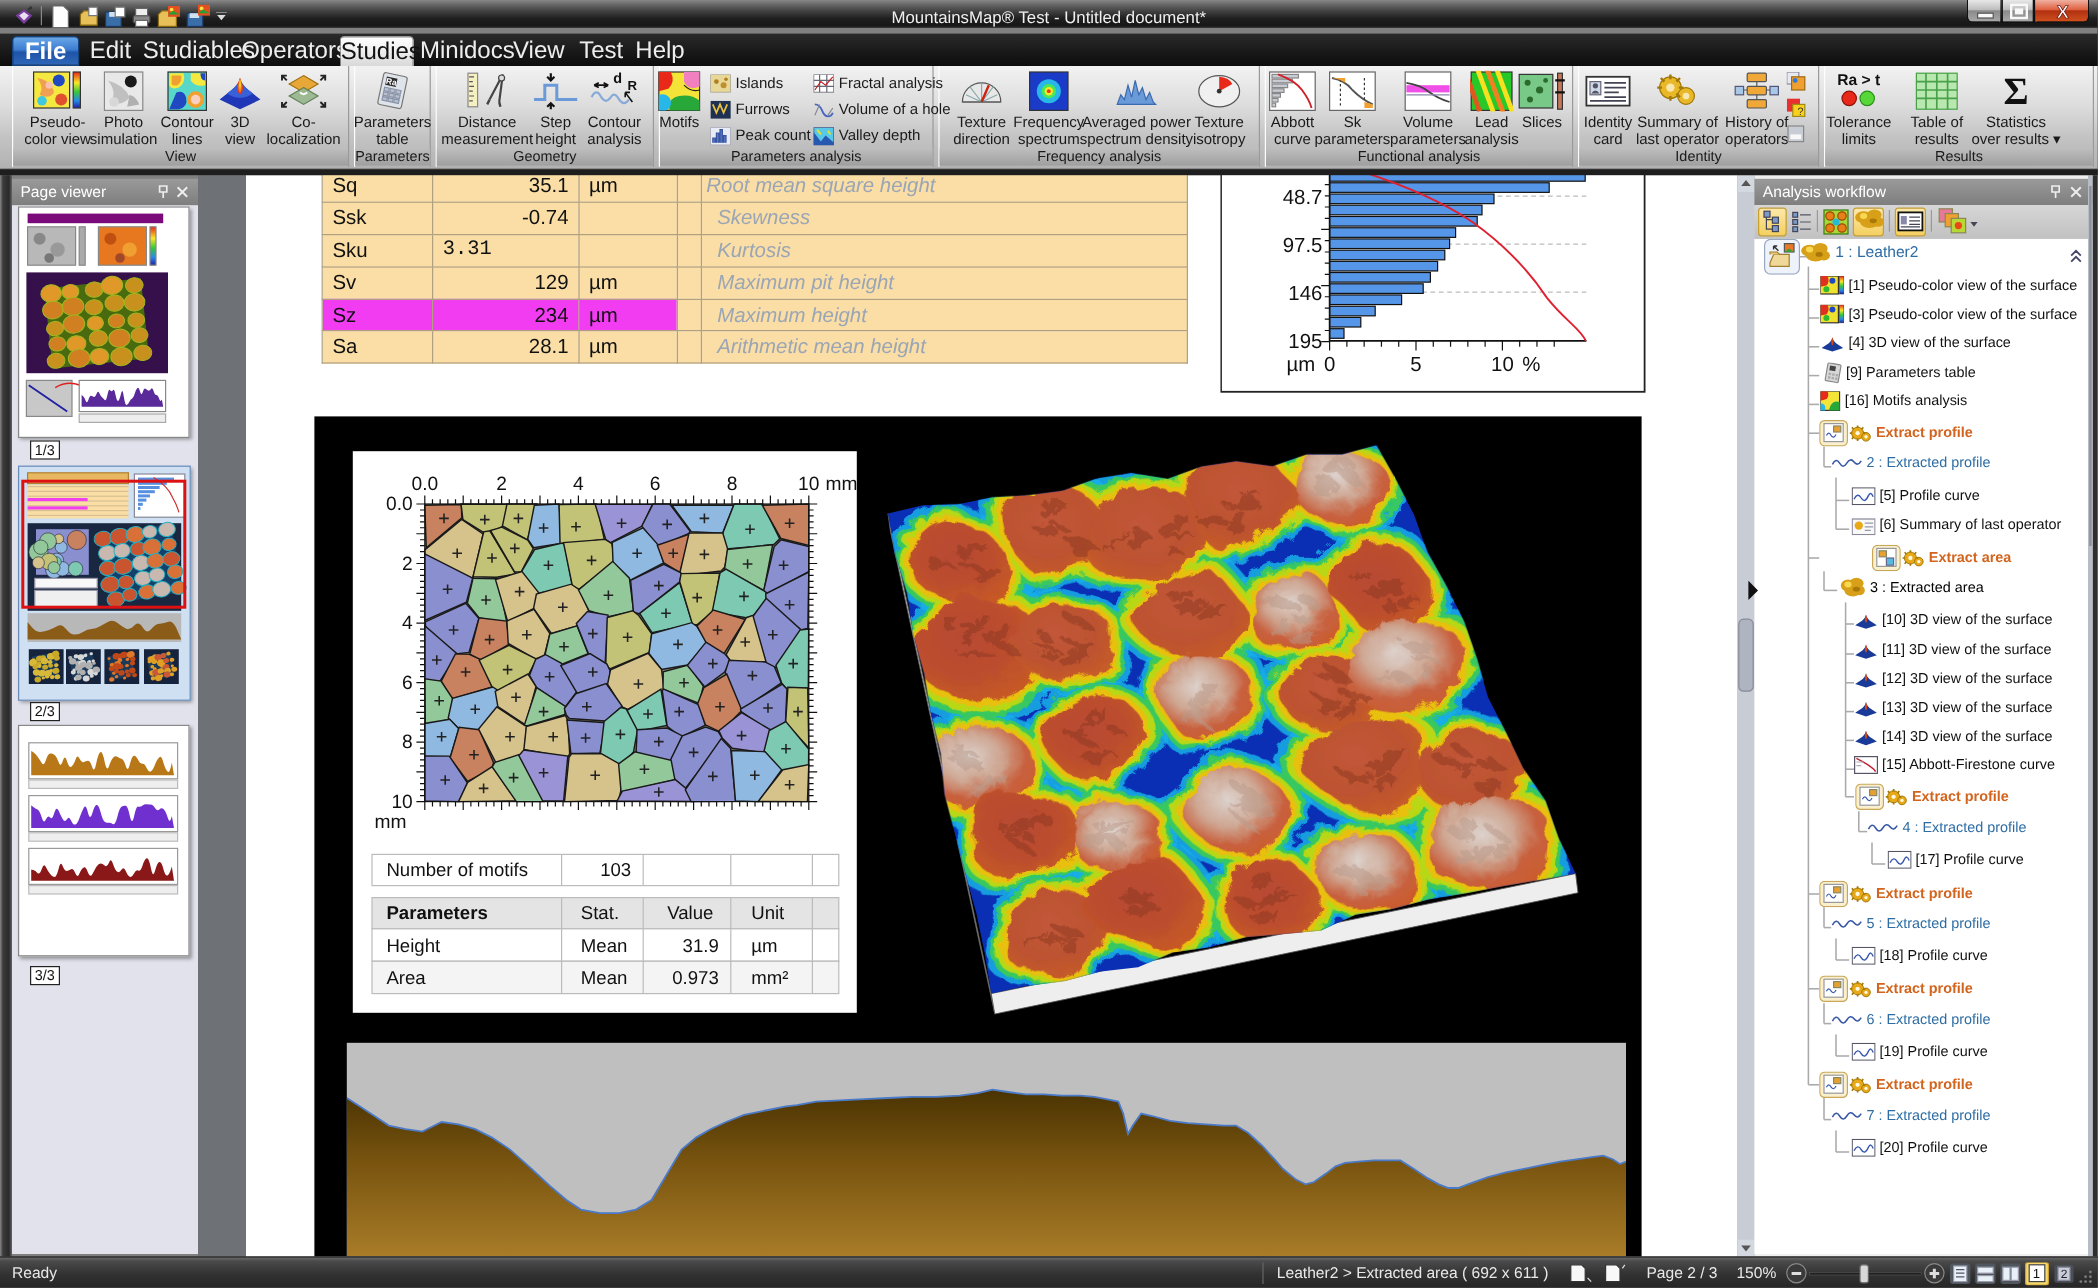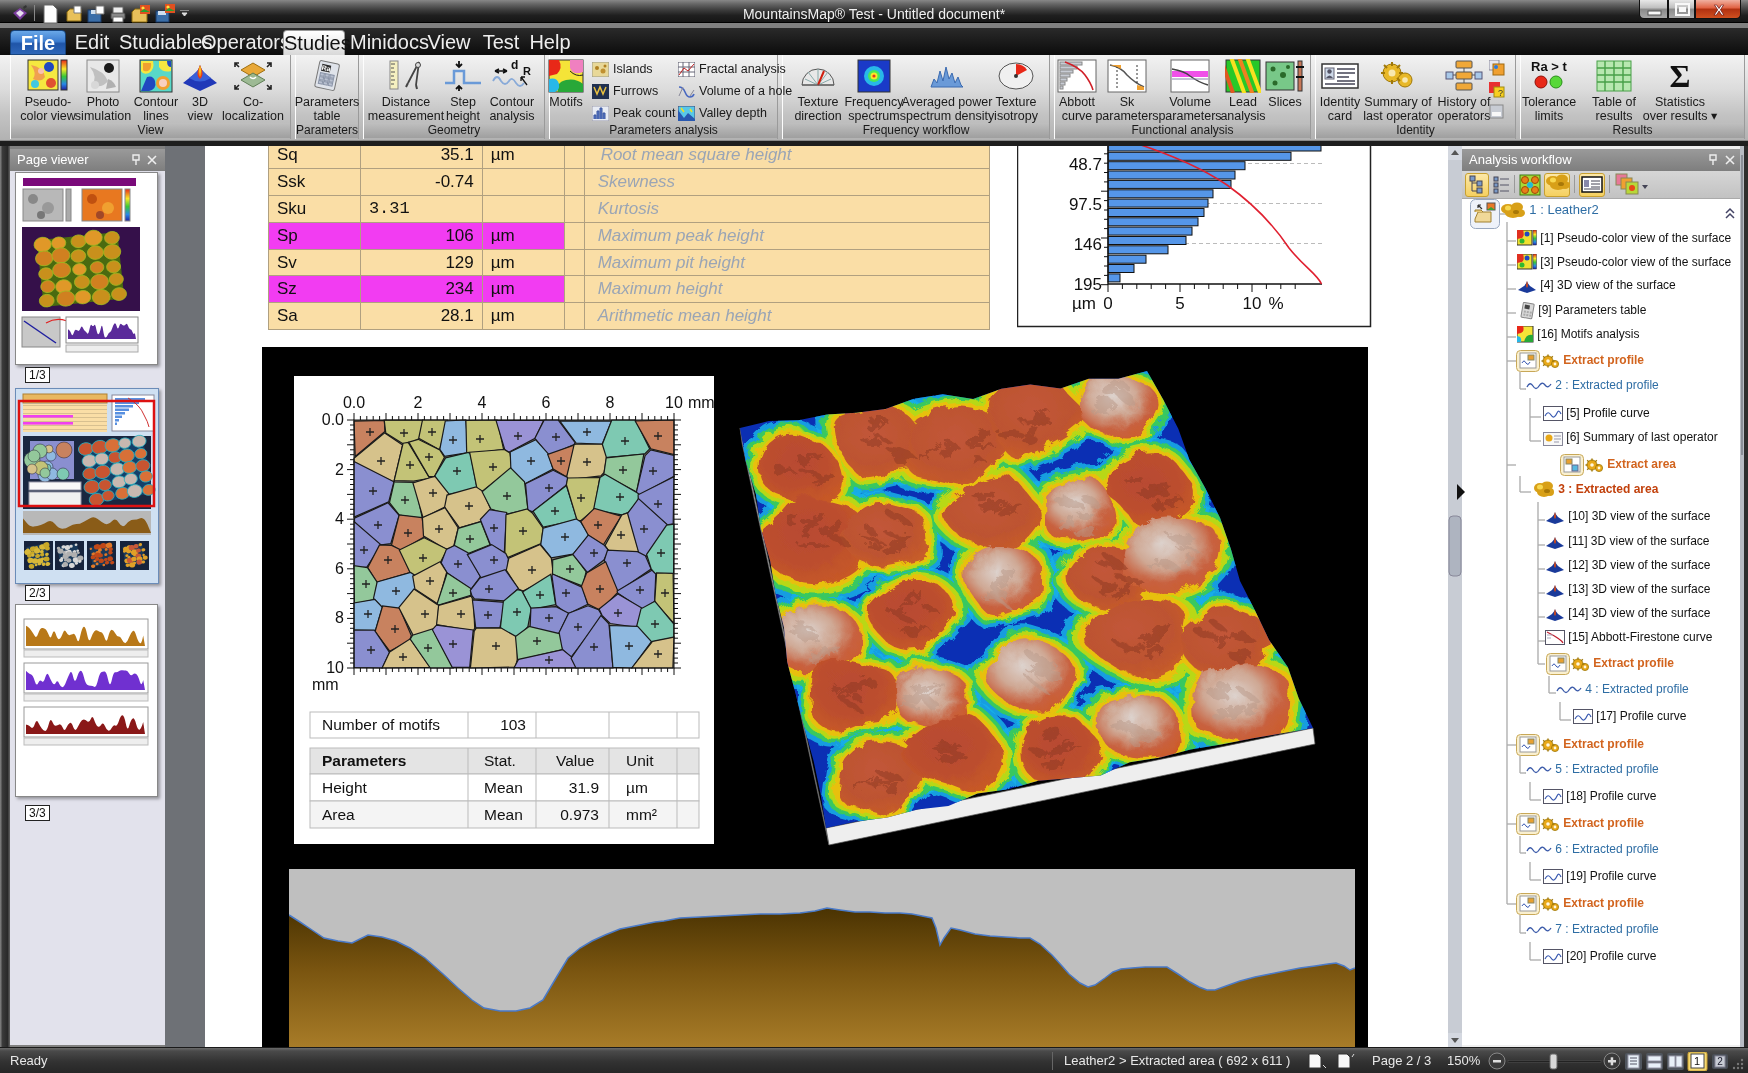--- a/index.html
+++ b/index.html
@@ -39,21 +39,21 @@
 #vscroll{left:1448px;top:146px;width:14px;height:901px;background:#c8ccd4;}
 
 #rpanel{left:1462px;top:146px;width:286px;height:901px;background:#f0f0f0;}
 #aw-head{left:1462px;top:149px;width:282px;height:22px;background:linear-gradient(#9a9a9a,#7e7e7e);color:#fff;font-size:13px;line-height:22px;padding-left:7px;}
 #aw-tools{left:1462px;top:171px;width:282px;height:28px;background:linear-gradient(#d6d6d6,#c2c2c2);border-bottom:1px solid #aaa;}
 #aw-body{left:1462px;top:199px;width:282px;height:846px;background:#fff;overflow:hidden;}
 .trow{position:absolute;white-space:nowrap;font-size:12px;color:#111;}
 .trow svg{vertical-align:middle;}
 .tblue{color:#2e6da4;}
 .torange{color:#d2641e;font-weight:bold;}
-.tboldblue{color:#c2410c;font-weight:bold;}
+.tboldblue{color:#000000;font-weight:normal;}
 
 #ptable{left:268px;top:141px;width:722px;border-collapse:collapse;font-size:17px;color:#111;}
 #ptable td{border:1px solid #b0a080;height:26.9px;padding:0 8px;background:#fadea6;}
 #ptable td.hl{background:#f23cf2;}
 #ptable td.desc{color:#9aa5b5;font-style:italic;}
 </style></head><body>
 <div id="root">
     <div id="titlebar" class="abs">
       <svg class="abs" style="left:10px;top:4px" width="20" height="20">
         <path d="M3 9 L10 4 L17 9 L10 16 Z" fill="#7a3c9e"></path>
@@ -134,21 +134,21 @@
       <div class="abs rgroup" style="left:295px;width:64px;">
         <div class="rglabel">Parameters</div>
       </div>
       <div class="abs rgroup" style="left:363px;width:182px;">
         <div class="rglabel">Geometry</div>
       </div>
       <div class="abs rgroup" style="left:549px;width:229px;">
         <div class="rglabel">Parameters analysis</div>
       </div>
       <div class="abs rgroup" style="left:782px;width:268px;">
-        <div class="rglabel">Frequency workflow</div>
+        <div class="rglabel">Frequency analysis</div>
       </div>
       <div class="abs rgroup" style="left:1054px;width:257px;">
         <div class="rglabel">Functional analysis</div>
       </div>
       <div class="abs rgroup" style="left:1315px;width:201px;">
         <div class="rglabel">Identity</div>
       </div>
       <div class="abs rgroup" style="left:1520px;width:225px;">
         <div class="rglabel">Results</div>
       </div>
@@ -669,42 +669,35 @@
         <path d="M7 897 L11 892 L3 892 Z" fill="#555"></path>
         <rect x="1" y="370" width="12" height="60" rx="4" fill="#aeb4c0" stroke="#889"></rect>
       </svg></div>
     <table id="ptable" class="abs" cellspacing="0">
       <tbody>
         <tr>
           <td style="width:92px;">Sq</td>
           <td style="width:122px;text-align:right;">35.1</td>
           <td style="width:82px;">µm</td>
           <td style="width:20px;"></td>
-          <td class="desc" style="width:406px;padding-left:16px;">Root mean square height</td>
+          <td class="desc" style="width:406px;padding-left:4px;">Root mean square height</td>
         </tr>
         <tr>
           <td style="width:92px;">Ssk</td>
           <td style="width:122px;text-align:right;">-0.74</td>
           <td style="width:82px;"></td>
           <td style="width:20px;"></td>
           <td class="desc" style="width:406px;padding-left:13px;">Skewness</td>
         </tr>
         <tr>
           <td style="width:92px;">Sku</td>
           <td style="width:122px;font-family:Liberation Mono, monospace;">3.31</td>
           <td style="width:82px;"></td>
           <td style="width:20px;"></td>
           <td class="desc" style="width:406px;padding-left:13px;">Kurtosis</td>
-        </tr>
-        <tr>
-          <td class="hl" style="width:92px;">Sp</td>
-          <td class="hl" style="width:122px;text-align:right;">106</td>
-          <td class="hl" style="width:82px;">µm</td>
-          <td style="width:20px;"></td>
-          <td class="desc" style="width:406px;padding-left:13px;">Maximum peak height</td>
         </tr>
         <tr>
           <td style="width:92px;">Sv</td>
           <td style="width:122px;text-align:right;">129</td>
           <td style="width:82px;">µm</td>
           <td style="width:20px;"></td>
           <td class="desc" style="width:406px;padding-left:13px;">Maximum pit height</td>
         </tr>
         <tr>
           <td class="hl" style="width:92px;">Sz</td>

